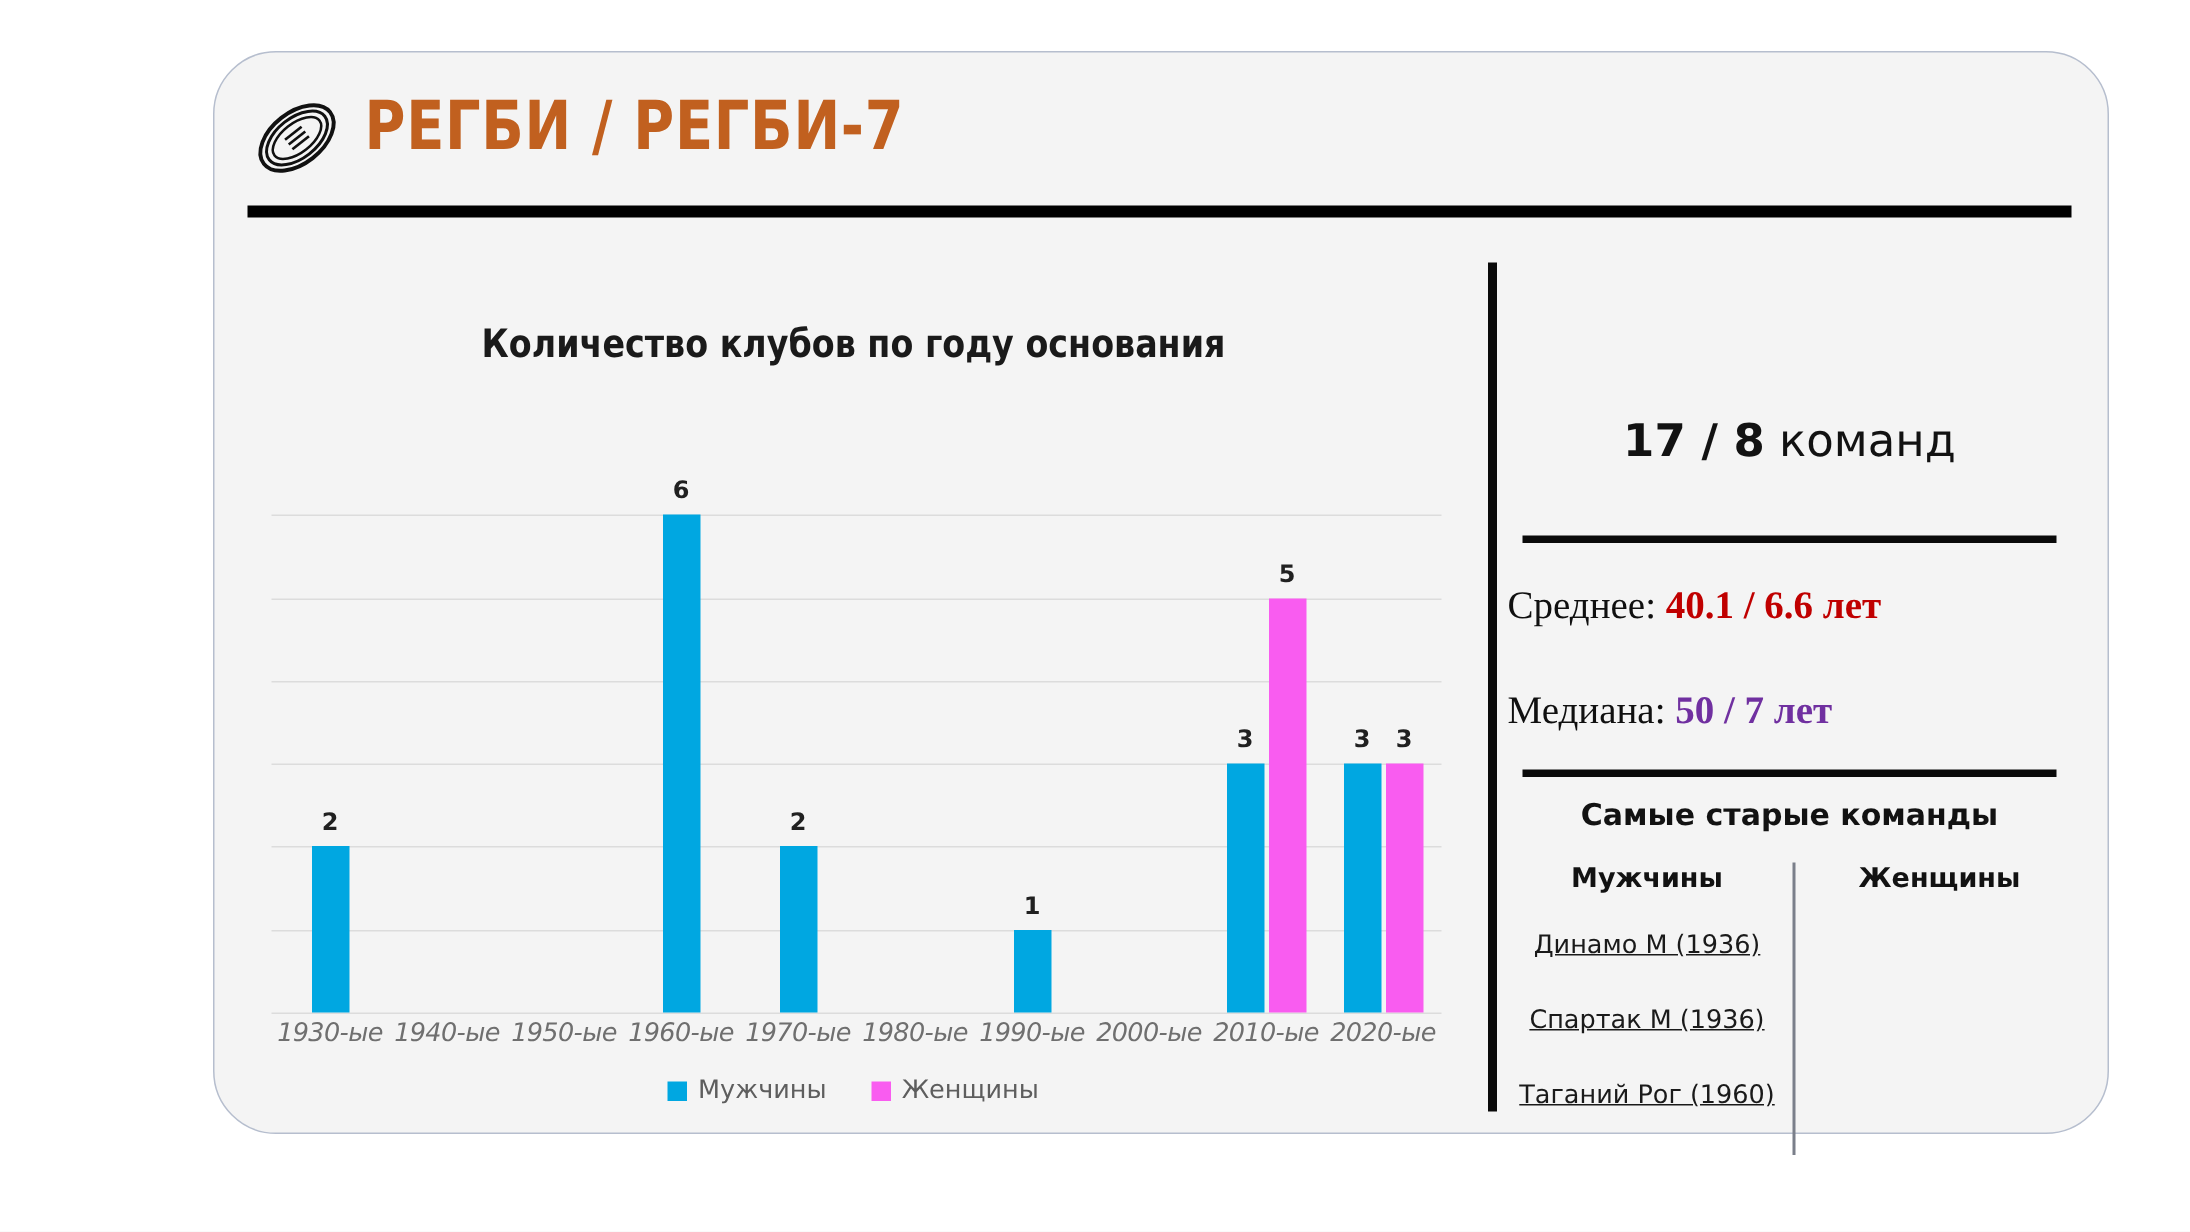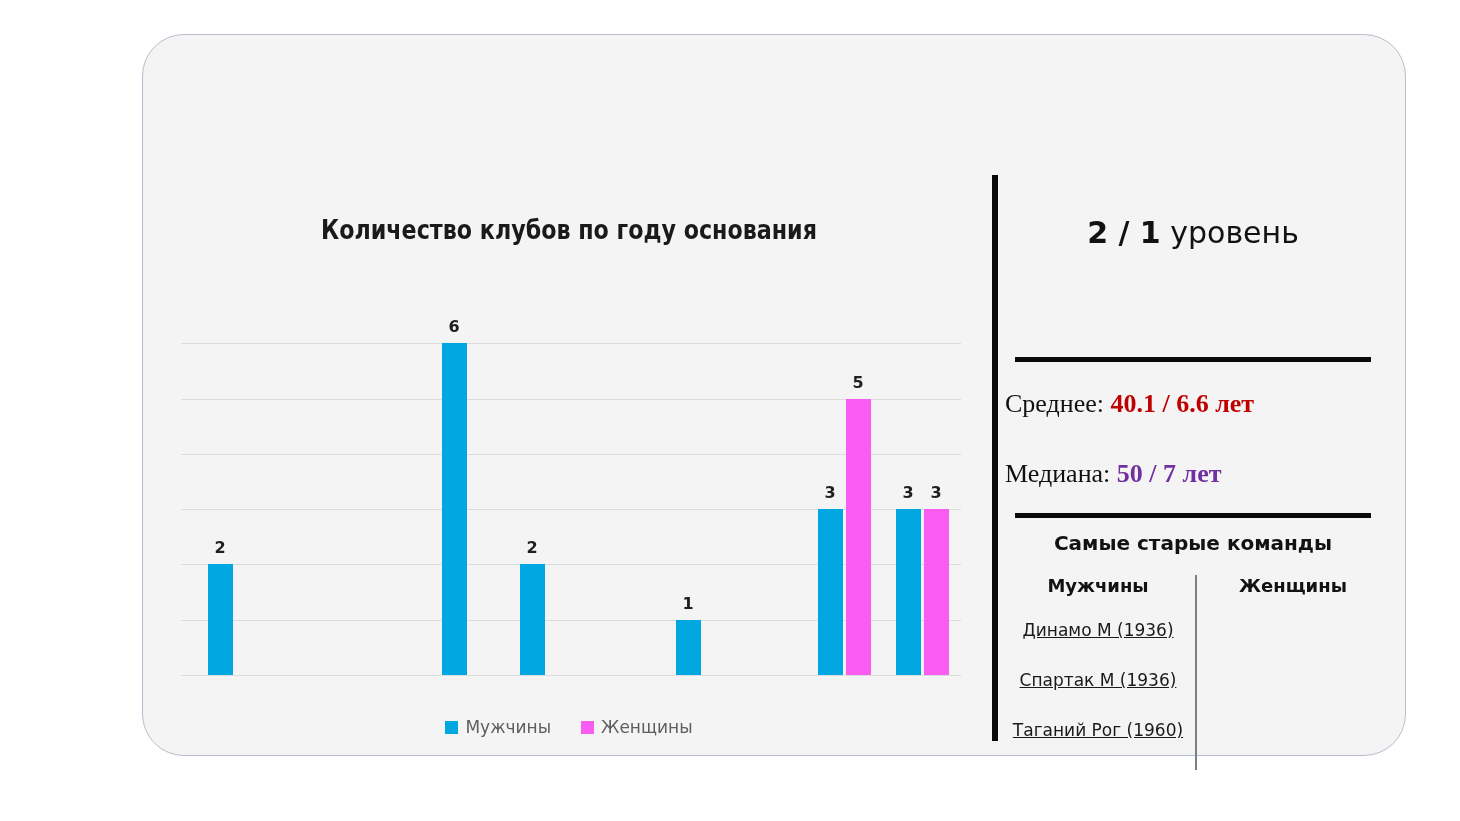--- a/index.html
+++ b/index.html
@@ -256,20 +256,34 @@
     font-family: "DejaVu Sans", sans-serif;
     line-height: 1.62;
     text-align: left;
   }
 </style>
 </head>
 <body>
 
 <div id="card">
 
+  <div id="header">
+    <svg id="ball-icon" viewBox="0 0 62 62">
+      <g transform="rotate(-38 31 31)" fill="none" stroke="#111111">
+        <ellipse cx="31" cy="31" rx="28" ry="17" stroke-width="2.6"></ellipse>
+        <ellipse cx="31" cy="31" rx="23.5" ry="13.4" stroke-width="2"></ellipse>
+        <ellipse cx="31" cy="31" rx="19" ry="9.8" stroke-width="1.7"></ellipse>
+        <line x1="24" y1="27" x2="38" y2="27" stroke-width="1.8"></line>
+        <line x1="24" y1="31" x2="38" y2="31" stroke-width="1.8"></line>
+        <line x1="24" y1="35" x2="38" y2="35" stroke-width="1.8"></line>
+      </g>
+    </svg>
+    <div id="page-title">РЕГБИ / РЕГБИ-7</div>
+    <div id="header-rule"></div>
+  </div>
 
   <div id="chart-panel">
     <div id="chart-title">Количество клубов по году основания</div>
 
     <div id="plot">
         <div class="gridline" style="top: 387px;"></div>
         <div class="gridline" style="top: 331.714px;"></div>
         <div class="gridline" style="top: 276.429px;"></div>
         <div class="gridline" style="top: 221.143px;"></div>
         <div class="gridline" style="top: 165.857px;"></div>
@@ -286,39 +300,51 @@
         <div class="bar" style="left: 636.5px; width: 25px; height: 165.857px; background: rgb(0, 167, 225);"></div>
         <div class="bar-label" style="left: 626.5px; width: 45px; top: 195.143px;">3</div>
         <div class="bar" style="left: 664.5px; width: 25px; height: 276.429px; background: rgb(249, 92, 240);"></div>
         <div class="bar-label" style="left: 654.5px; width: 45px; top: 84.5714px;">5</div>
         <div class="bar" style="left: 714.5px; width: 25px; height: 165.857px; background: rgb(0, 167, 225);"></div>
         <div class="bar-label" style="left: 704.5px; width: 45px; top: 195.143px;">3</div>
         <div class="bar" style="left: 742.5px; width: 25px; height: 165.857px; background: rgb(249, 92, 240);"></div>
         <div class="bar-label" style="left: 732.5px; width: 45px; top: 195.143px;">3</div>
       </div>
 
+    <div id="x-axis">
+        <div class="x-tick">1930-ые</div>
+        <div class="x-tick">1940-ые</div>
+        <div class="x-tick">1950-ые</div>
+        <div class="x-tick">1960-ые</div>
+        <div class="x-tick">1970-ые</div>
+        <div class="x-tick">1980-ые</div>
+        <div class="x-tick">1990-ые</div>
+        <div class="x-tick">2000-ые</div>
+        <div class="x-tick">2010-ые</div>
+        <div class="x-tick">2020-ые</div>
+      </div>
 
     <div id="legend">
         <div class="legend-item">
           <span class="legend-swatch" style="background: rgb(0, 167, 225);"></span>
           <span class="legend-text">Мужчины</span>
         </div>
         <div class="legend-item">
           <span class="legend-swatch" style="background: rgb(249, 92, 240);"></span>
           <span class="legend-text">Женщины</span>
         </div>
       </div>
   </div>
 
   <div id="v-divider"></div>
 
   <div id="stats-panel">
-    <div id="levels-row" class="stat-big">
-      <b>2 / 1</b>
-      <span>уровень</span>
+    <div id="teams-row" class="stat-big">
+      <b>17 / 8</b>
+      <span>команд</span>
     </div>
 
     <div id="rule-1" class="hrule"></div>
 
     <div id="mean-row" class="stat-mid">
       <span>Среднее:</span>
       <span class="val-mean">40.1 / 6.6 лет</span>
     </div>
     <div id="median-row" class="stat-mid">
       <span>Медиана:</span>

